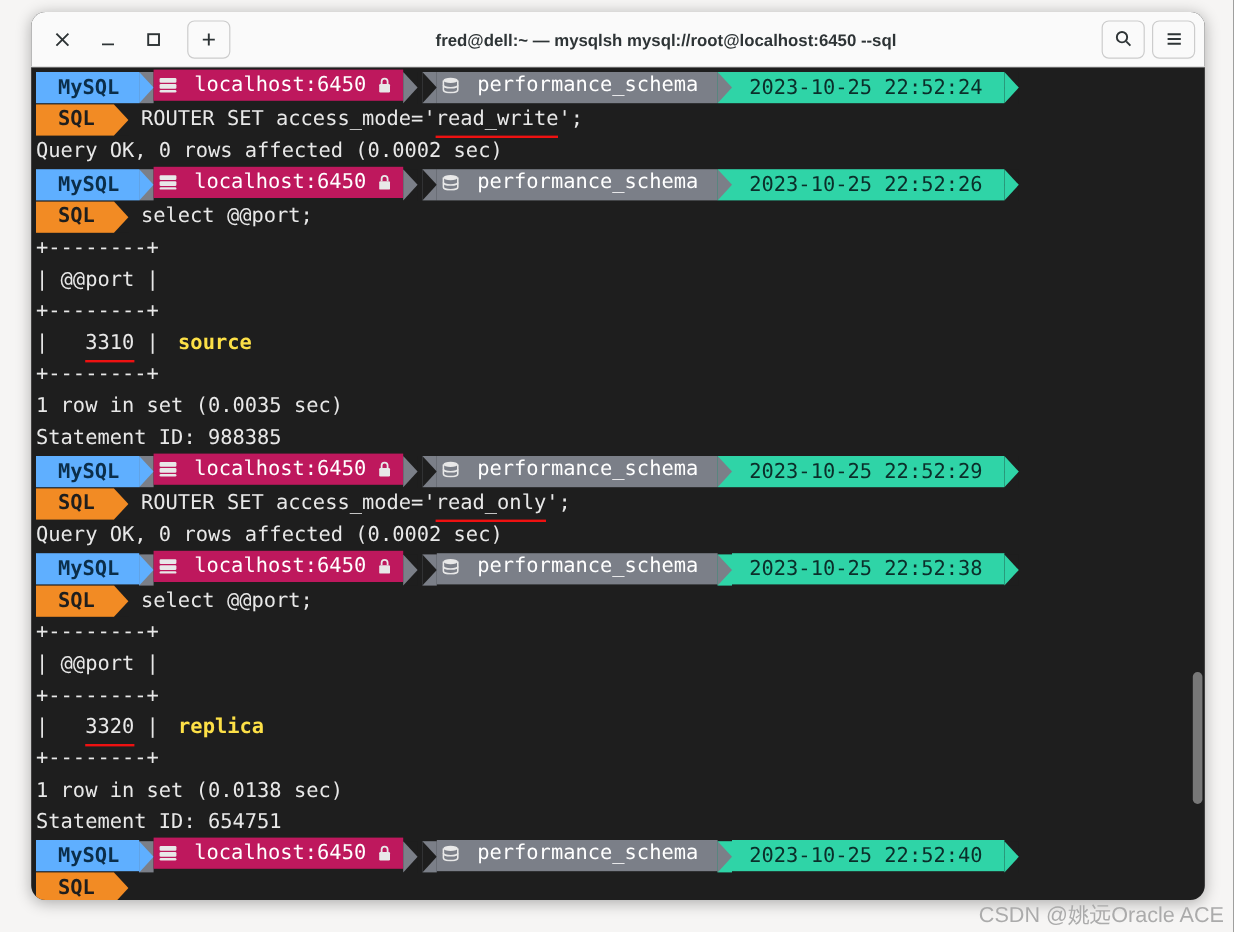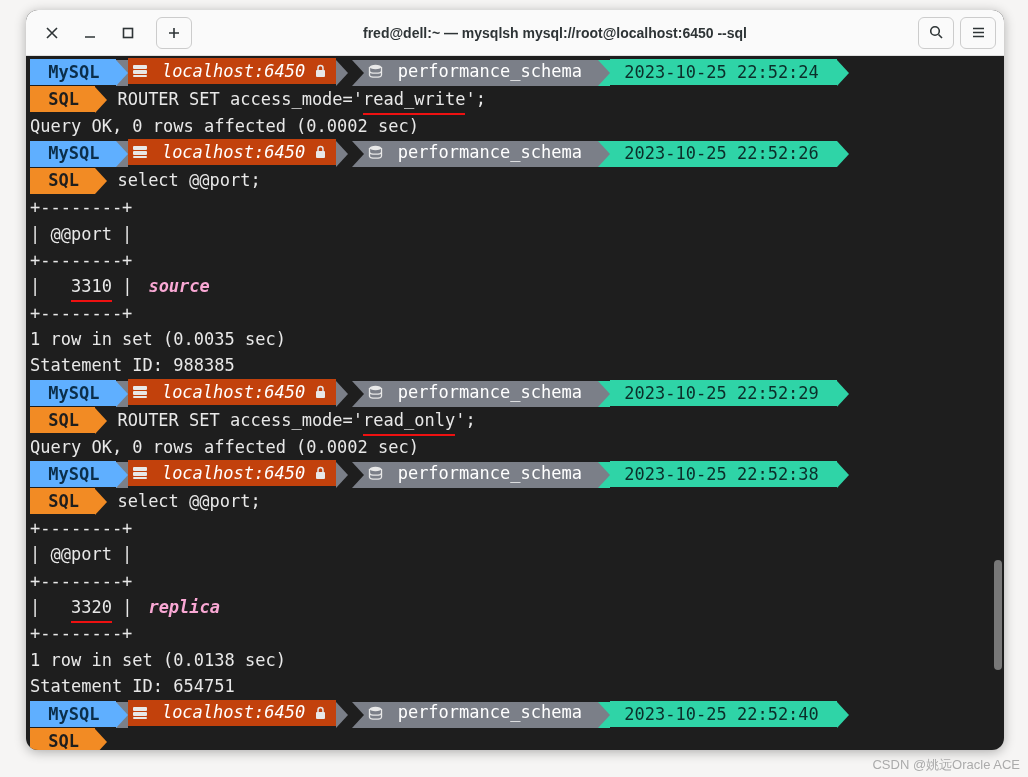--- a/index.html
+++ b/index.html
@@ -9,29 +9,29 @@
 .tb-btn { width: 36px; height: 32px; display: flex; align-items: center; justify-content: center; color: #2e3436; border-radius: 6px; }
 .tb-group { display: flex; gap: 2px; align-items: center; }
 .title-text { flex: 1; text-align: center; font-size: 14px; font-weight: 600; color: #2e3436; }
 .newtab { border: 1px solid #ccc; border-radius: 6px; margin-left: 8px; }
 .right-btns { display: flex; gap: 6px; }
 .rt-btn { width: 36px; height: 32px; border: 1px solid #ccc; border-radius: 6px; display: flex; align-items: center; justify-content: center; color: #2e3436; }
 .terminal { font-family: "DejaVu Sans Mono", Menlo, Consolas, monospace; font-size: 17px; line-height: 1.55; color: #e8e8e8; padding: 2px 0 0 0; white-space: pre; overflow: hidden; }
 .line { padding: 0 4px; }
 .pill { display: inline-flex; align-items: center; height: 26px; }
 .p-mysql { background: #5fafff; color: #0b2e4a; padding: 0 6px 0 8px; font-weight: bold; }
-.p-host { background: #c2410c; color: #fff; padding: 0 6px 0 4px; font-style: italic; }
+.p-host { background: #be185d; color: #fff; padding: 0 6px 0 4px; }
 .p-schema { background: #7b7f88; color: #fff; padding: 0 6px 4px 4px; }
 .p-time { background: #2fd4a7; color: #0b2e2a; padding: 0 8px 0 4px; }
 .p-sql { background: #f28b24; color: #1e1e1e; padding: 0 6px 0 8px; font-weight: bold; }
 .arrow { display: inline-block; width: 0; height: 0; border-top: 13px solid transparent; border-bottom: 13px solid transparent; vertical-align: middle; }
 .icon-svg { display: inline-block; vertical-align: middle; margin-right: 4px; fill: #e8e8e8; }
 .ul-red { border-bottom: 2px solid #e11; padding-bottom: 4px; }
-.annotation { color: #f9a8d4; font-style: italic; font-weight: bold; padding-left: 16px; margin-top: 12px; }
-.watermark { position: absolute; bottom: 3px; right: 8px; color: #ababab; font-size: 13px; font-family: Arial, sans-serif; }
+.annotation { color: #fde047; font-weight: bold; padding-left: 16px; margin-top: 12px; }
+.watermark { position: absolute; bottom: 3px; right: 8px; color: #ababab; font-size: 18px; font-family: Arial, sans-serif; }
 .scrollbar { position: absolute; right: 2px; top: 50px; bottom: 6px; width: 8px; }
 .scroll-thumb { position: absolute; top: 500px; width: 8px; height: 110px; background: #787878; border-radius: 4px; }
 </style>
 </head>
 <body>
 
 <div class="window">
   <div class="titlebar">
     <div class="tb-group">
       <div class="tb-btn">

